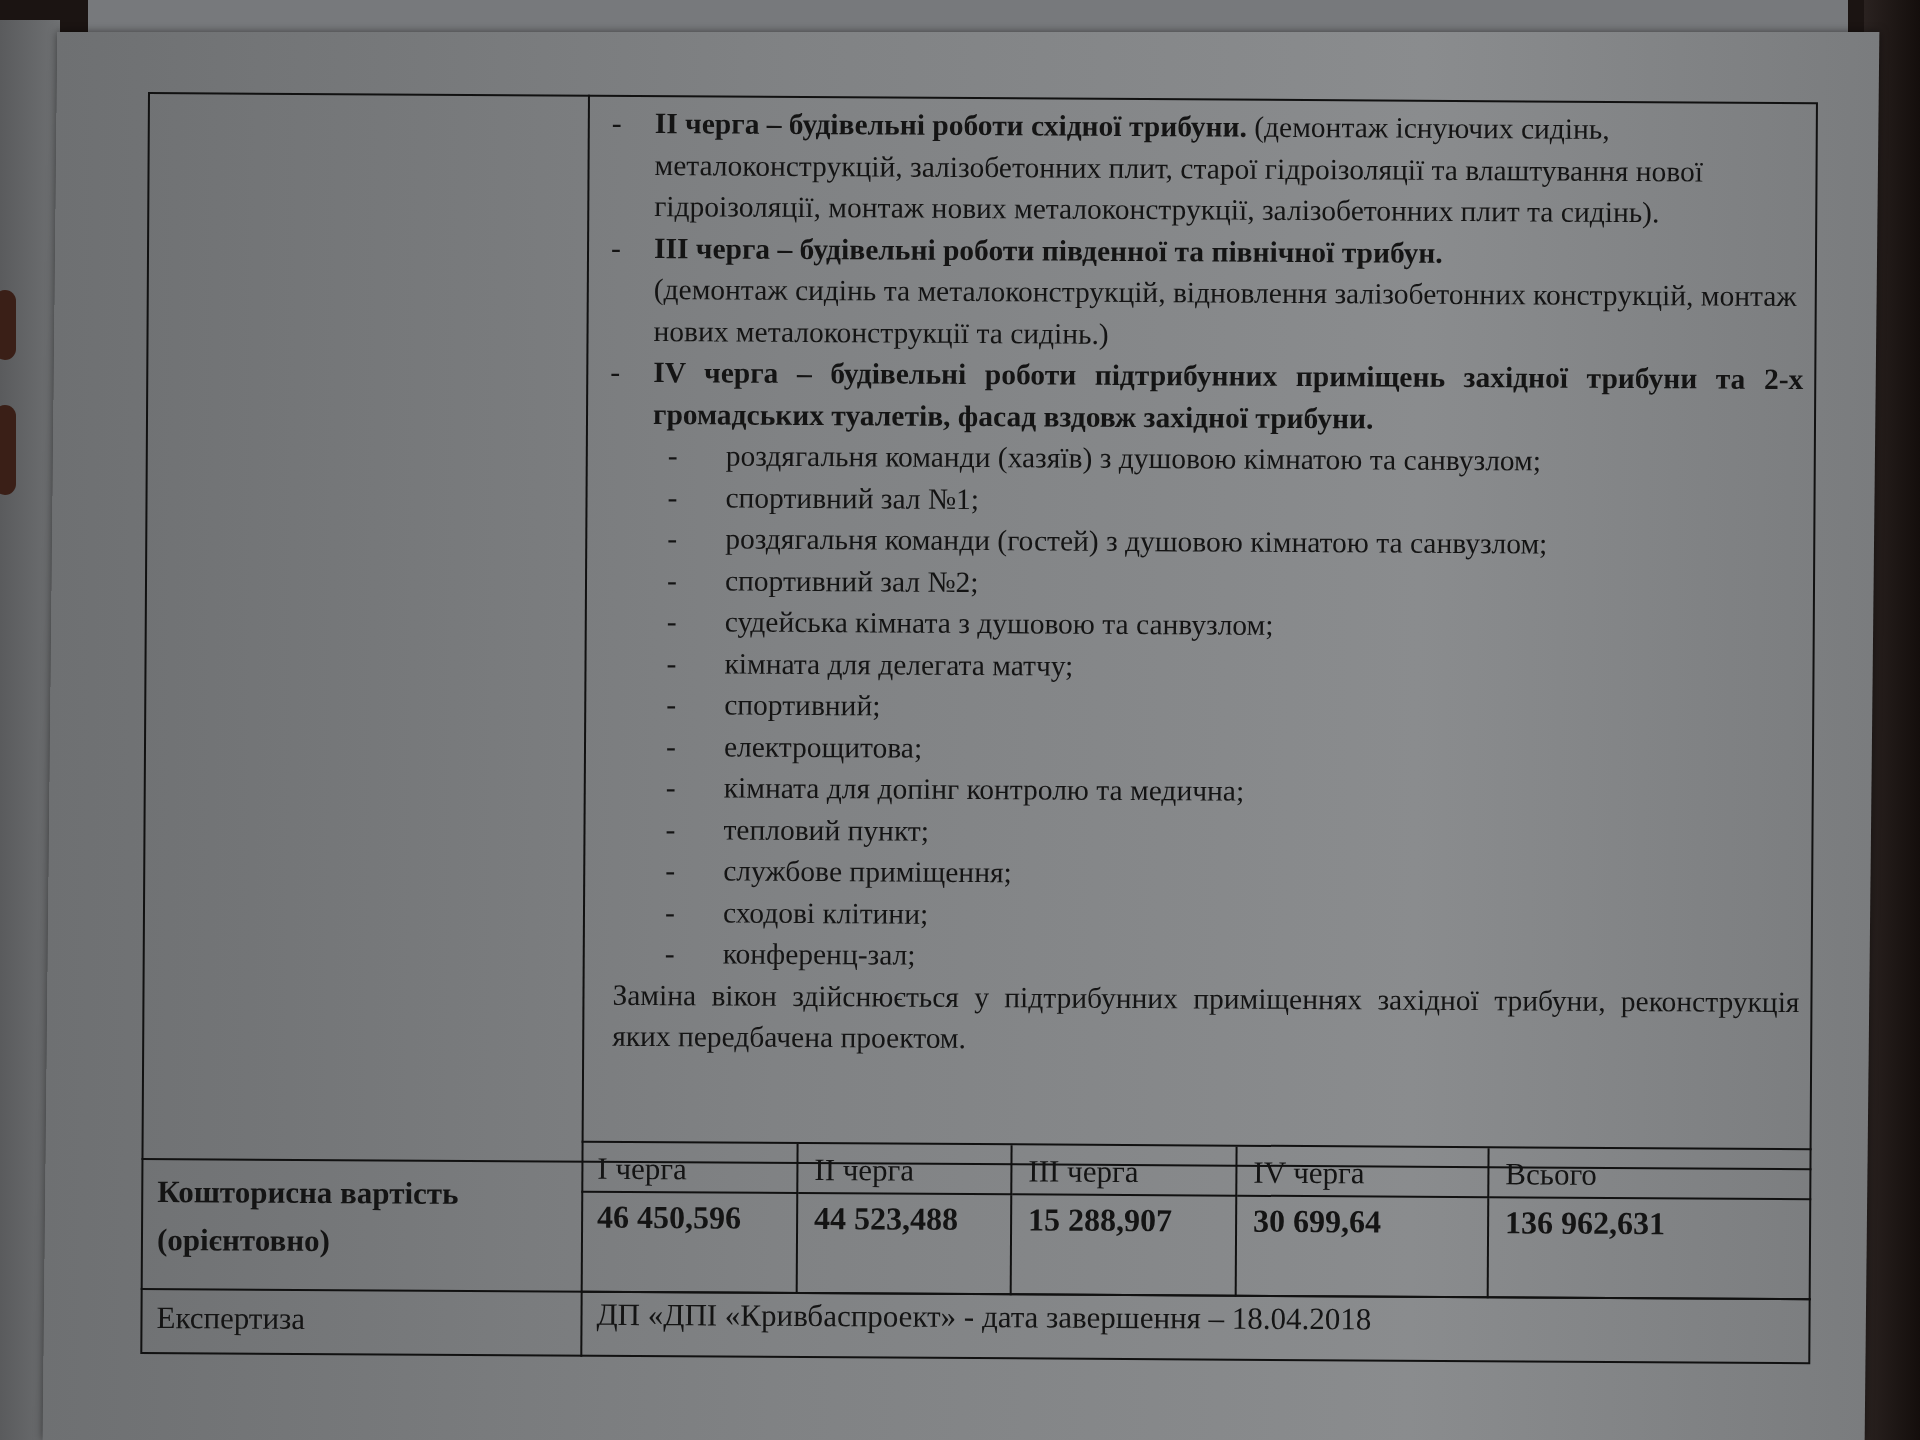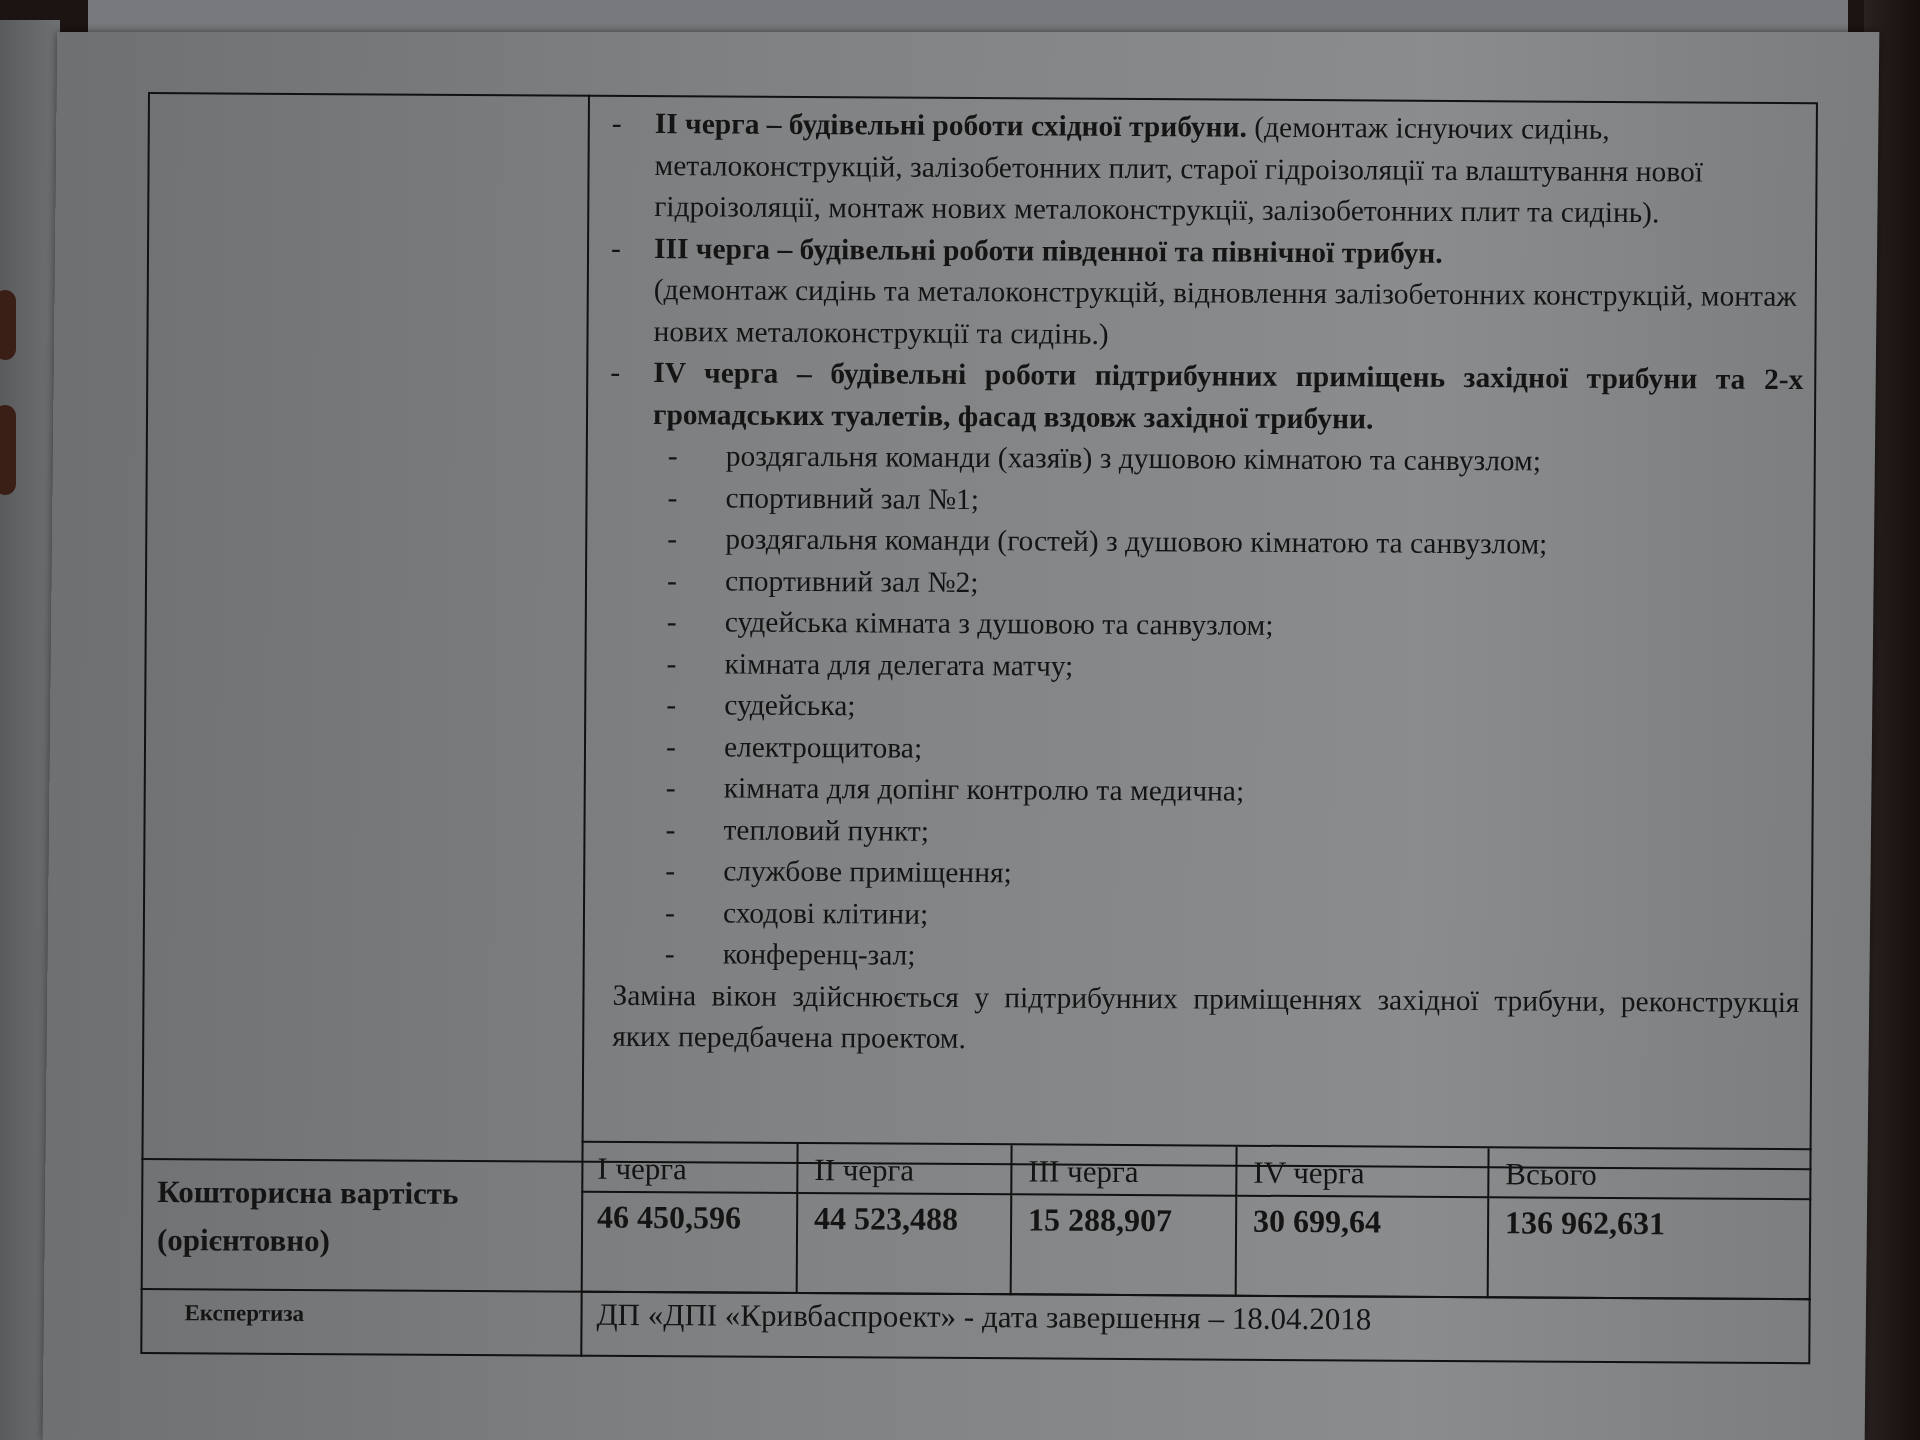--- a/index.html
+++ b/index.html
@@ -73,21 +73,21 @@
     padding: 6px 16px 0 16px; font-size: 31px; line-height: 40px;
   }
   .cell:nth-child(5), .cell:nth-child(10) { border-right: none; }
   .cell.val { font-weight: bold; font-size: 32px; padding-top: 4px; }
   .expert-row {
     position: absolute; left: 0; right: 0; top: 1196px; bottom: 0;
     border-top: 2px solid #111;
   }
   .expert-label {
     position: absolute; left: 16px; top: 10px;
-    font-weight: bold; font-size: 23px; margin-left: 28px;
+    font-weight: normal; font-size: 31px;
   }
   .expert-value {
     position: absolute; left: 456px; top: 4px; font-size: 31px;
   }
 </style>
 </head>
 <body>
 
 <div class="back-sheet"></div>
 <div class="left-strip">
@@ -114,21 +114,21 @@
       <span class="dash">-</span>
       <b>IV черга – будівельні роботи підтрибунних приміщень західної трибуни та 2-х громадських туалетів, фасад вздовж західної трибуни.</b>
     </div>
 
     <div class="sub"><span class="dash">-</span><span>роздягальня команди (хазяїв) з душовою кімнатою та санвузлом;</span></div>
     <div class="sub"><span class="dash">-</span><span>спортивний зал №1;</span></div>
     <div class="sub"><span class="dash">-</span><span>роздягальня команди (гостей) з душовою кімнатою та санвузлом;</span></div>
     <div class="sub"><span class="dash">-</span><span>спортивний зал №2;</span></div>
     <div class="sub"><span class="dash">-</span><span>судейська кімната з душовою та санвузлом;</span></div>
     <div class="sub"><span class="dash">-</span><span>кімната для делегата матчу;</span></div>
-    <div class="sub"><span class="dash">-</span><span>судейська;</span></div>
+    <div class="sub"><span class="dash">-</span><span>спортивний;</span></div>
     <div class="sub"><span class="dash">-</span><span>електрощитова;</span></div>
     <div class="sub"><span class="dash">-</span><span>кімната для допінг контролю та медична;</span></div>
     <div class="sub"><span class="dash">-</span><span>тепловий пункт;</span></div>
     <div class="sub"><span class="dash">-</span><span>службове приміщення;</span></div>
     <div class="sub"><span class="dash">-</span><span>сходові клітини;</span></div>
     <div class="sub"><span class="dash">-</span><span>конференц-зал;</span></div>
 
     <div class="para">Заміна вікон здійснюється у підтрибунних приміщеннях західної трибуни, реконструкція яких передбачена проектом.</div>
   </div>
 

